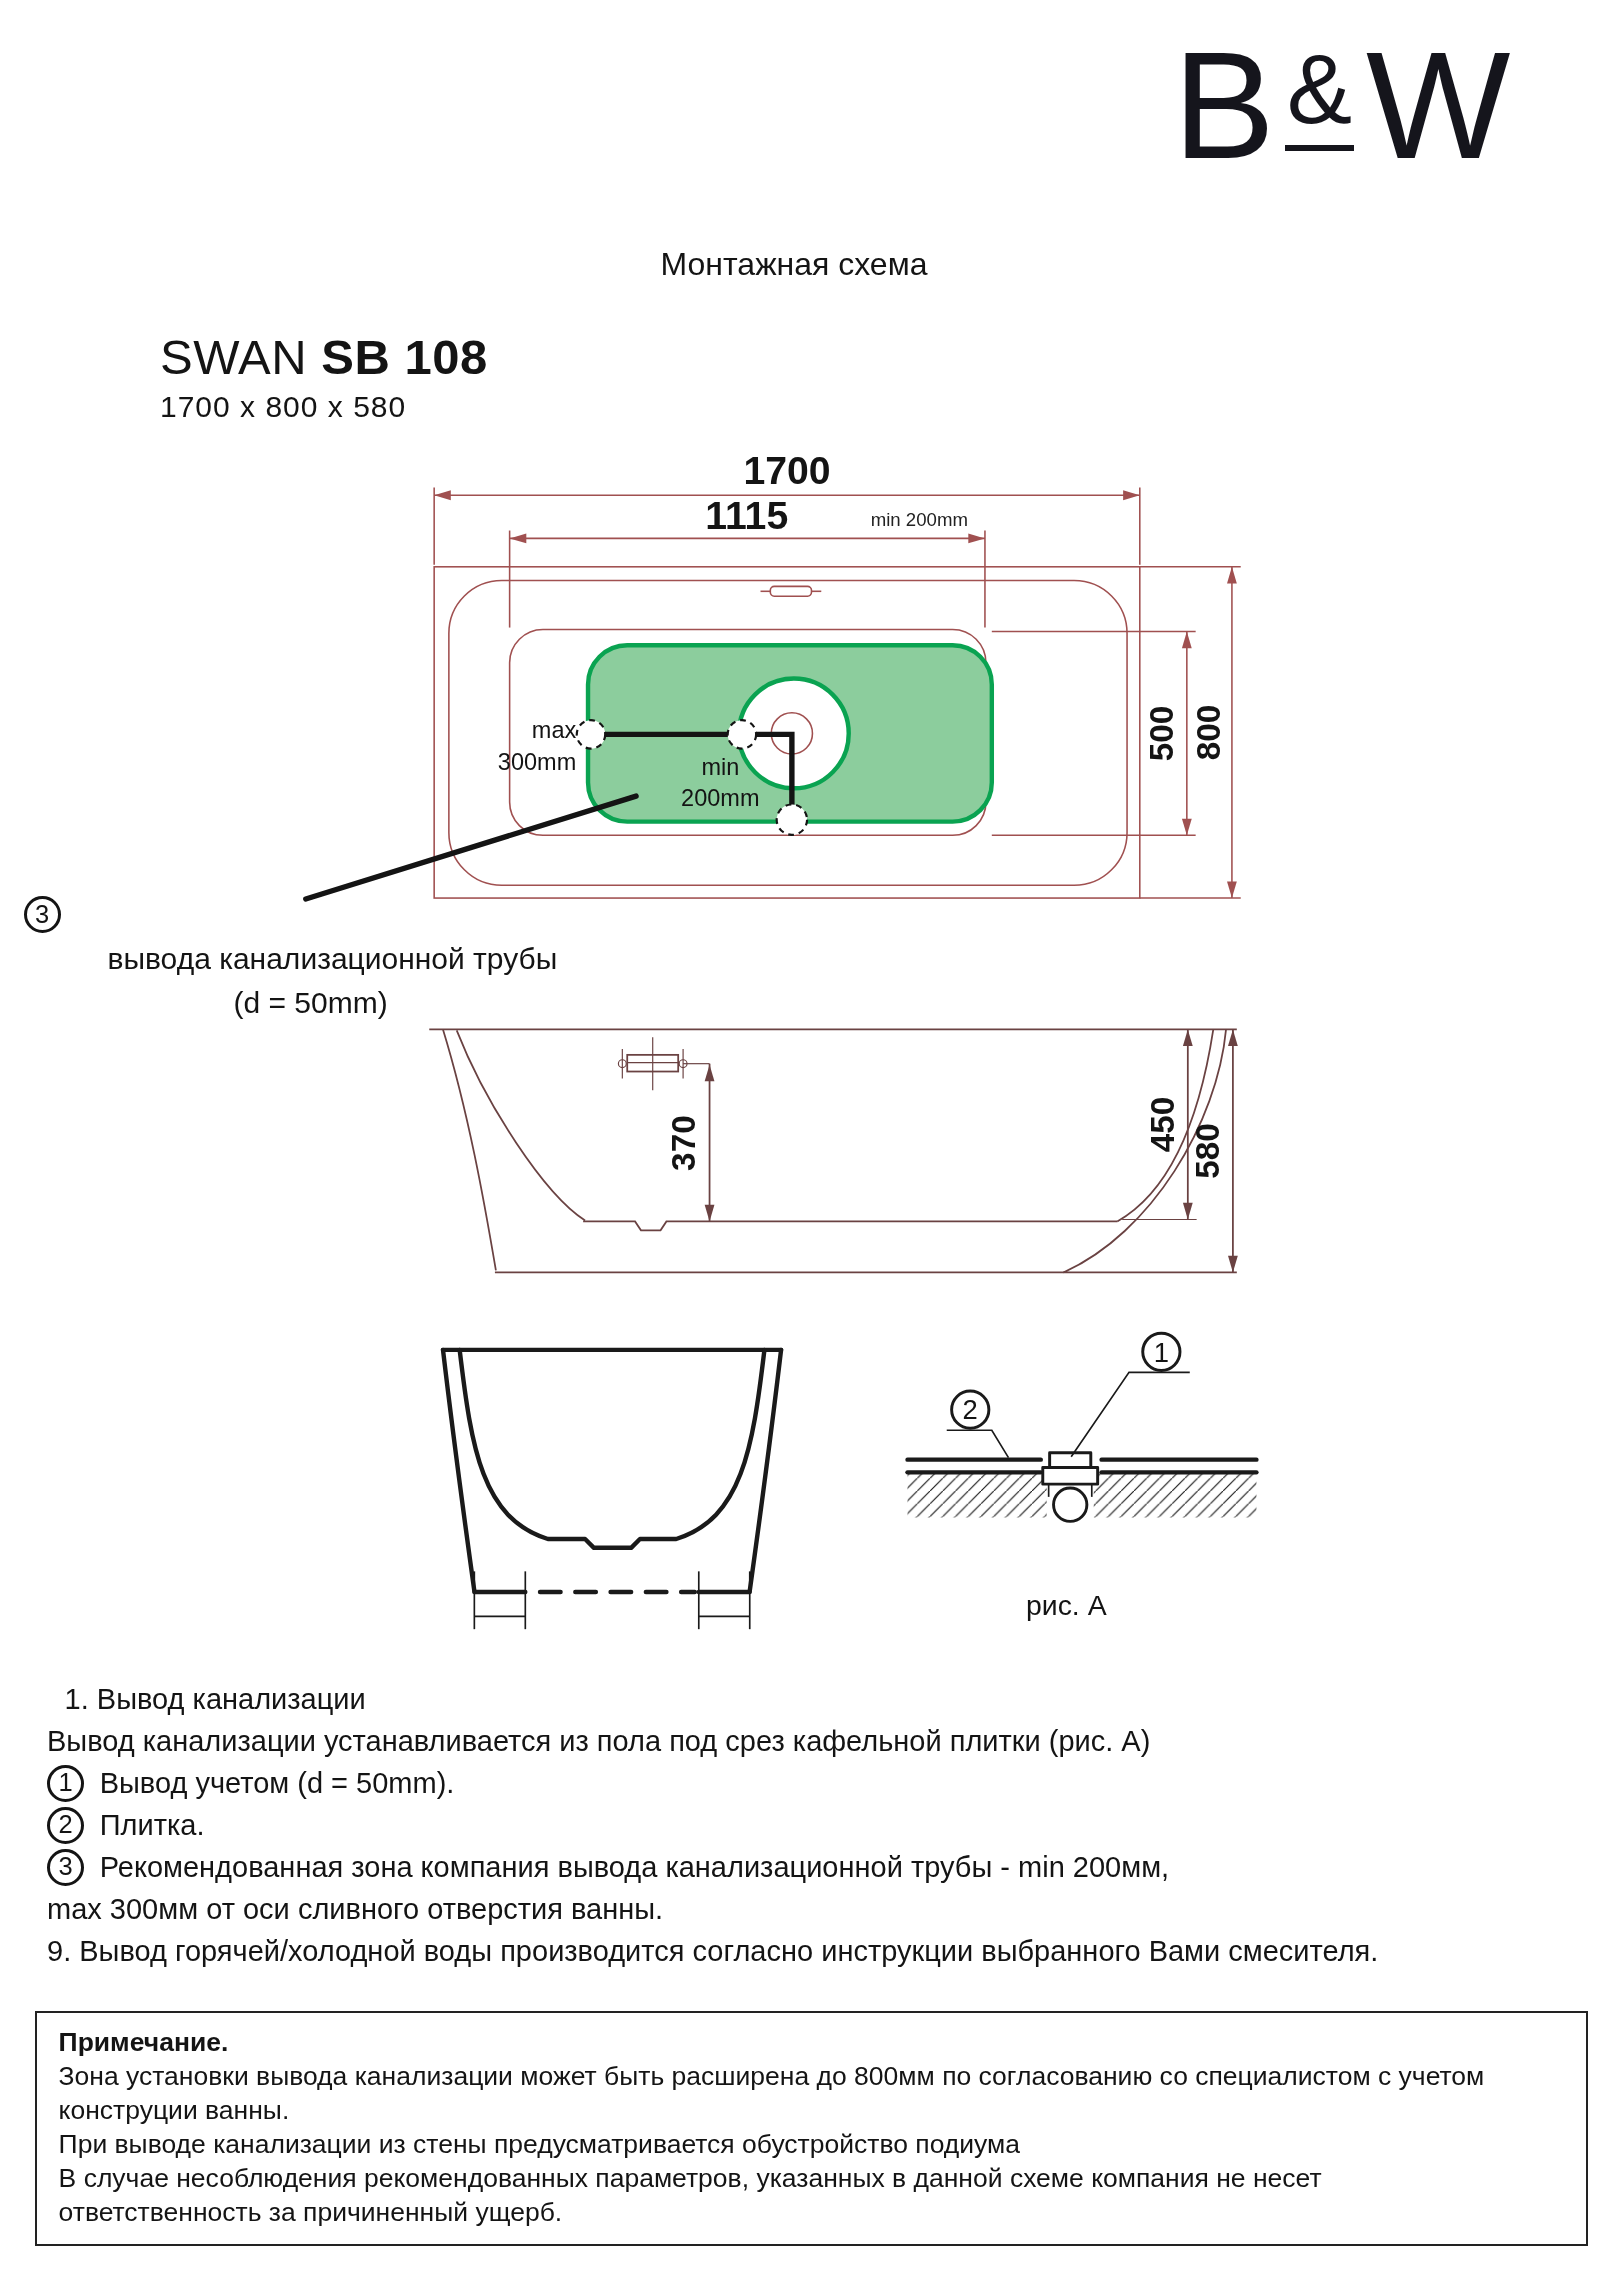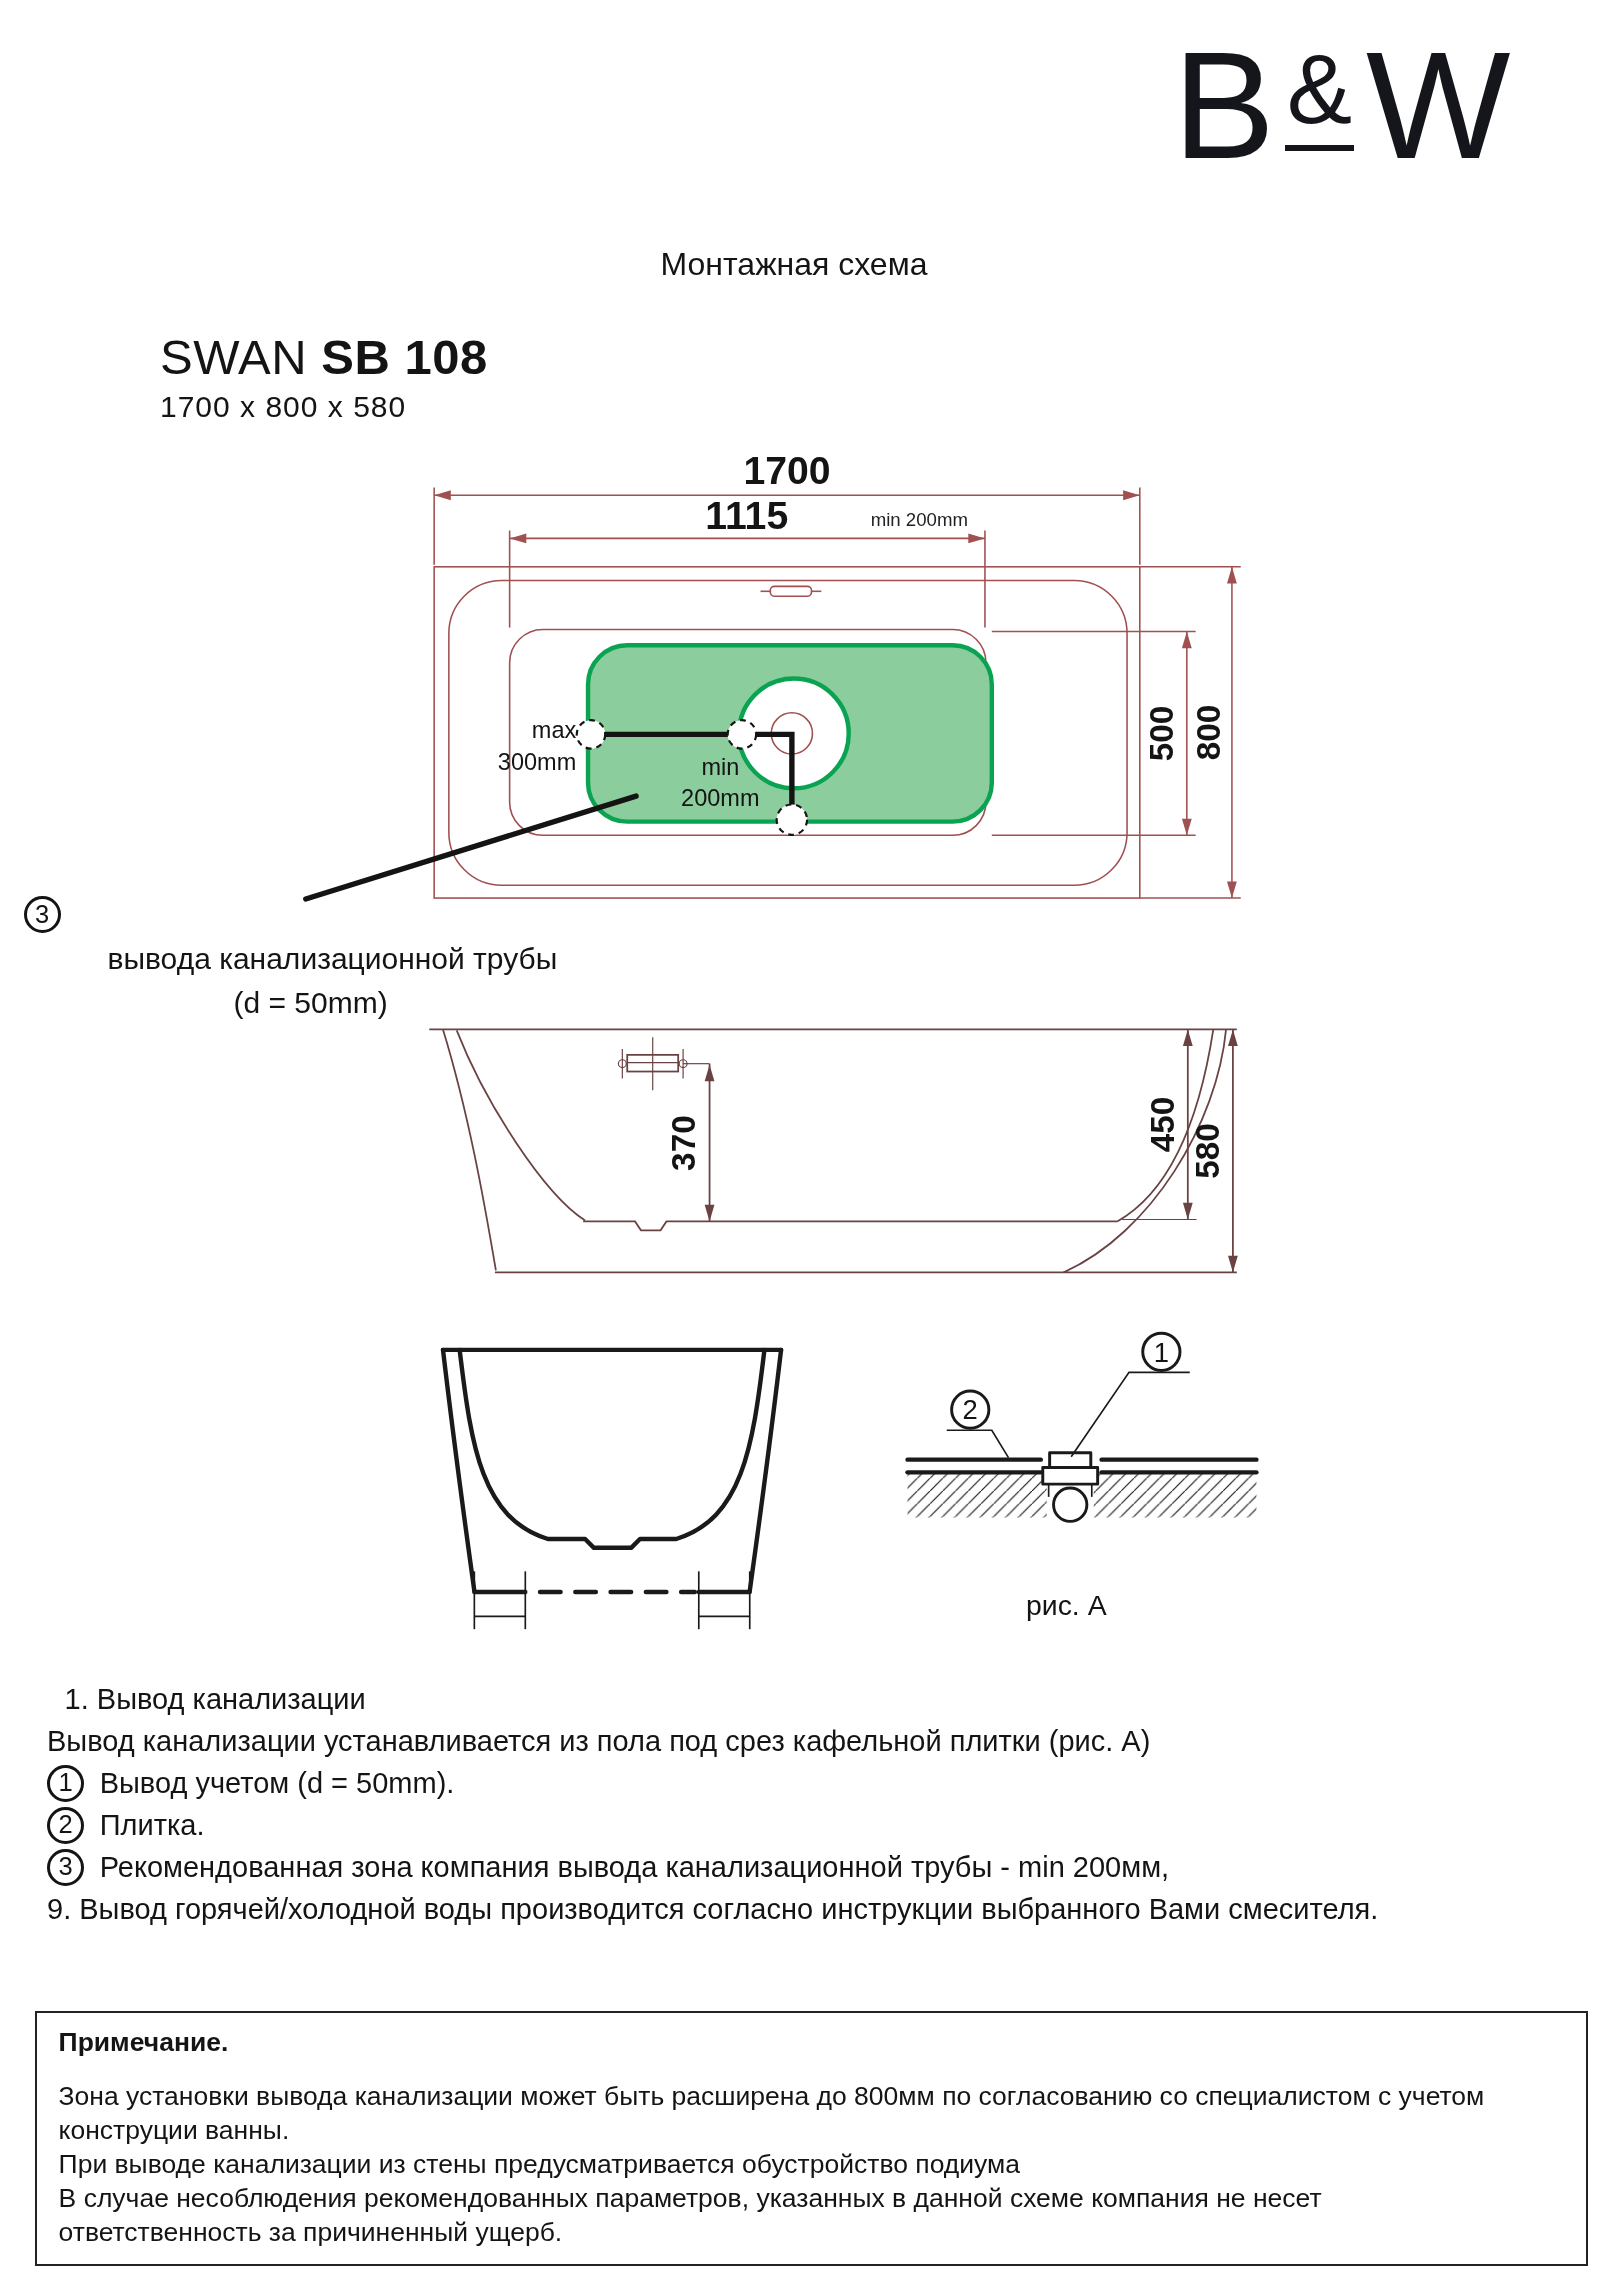--- a/index.html
+++ b/index.html
@@ -26,21 +26,21 @@
   .num-circle{display:inline-flex;align-items:center;justify-content:center;
               width:37px;height:37px;box-sizing:border-box;border:3.9px solid #141414;
               border-radius:50%;font-size:25.5px;line-height:1;flex:0 0 auto;background:#fff;}
   
   .instructions{position:absolute;left:47px;top:1678px;width:1568px;font-size:29px;}
   .ins-line{height:42px;display:flex;align-items:center;gap:15.7px;}
   .ins-indent{margin-left:17.6px;}
   
   .note-box{position:absolute;left:35px;top:2011px;width:1506px;border:2.9px solid #222;
             padding:11.8px 21.6px 15.7px 21.6px;font-size:26.5px;line-height:34px;}
-  .nb-title{font-weight:700;margin-bottom:20px;}
+  .nb-title{font-weight:700;margin-bottom:0;}
   
   .drawing{position:absolute;left:0;top:0;pointer-events:none;}
   .c1{stroke:var(--cad-line);stroke-width:1.6;fill:none;}
   .c1w{stroke:var(--cad-line);stroke-width:1.6;fill:#fff;}
   .c1f{fill:var(--cad-line);stroke:none;}
   .c2{stroke:var(--cad-line-dark);stroke-width:1.8;fill:none;}
   .c2t{stroke:var(--cad-line-dark);stroke-width:1.2;fill:none;}
   .c2f{fill:var(--cad-line-dark);stroke:none;}
   .blk{stroke:var(--ink);stroke-width:4.5;fill:none;stroke-linejoin:round;stroke-linecap:round;}
   .blkf{stroke:var(--ink);stroke-width:3;fill:#fff;stroke-linejoin:round;}
@@ -250,20 +250,23 @@
     </div>
     <div class="ins-line">
       <span class="num-circle">2</span>
       <span>Плитка.</span>
     </div>
     <div class="ins-line">
       <span class="num-circle">3</span>
       <span>Рекомендованная зона компания вывода канализационной трубы - min 200мм,</span>
     </div>
     <div class="ins-line">
+      <span>max 300мм от оси сливного отверстия ванны.</span>
+    </div>
+    <div class="ins-line">
       <span>9. Вывод горячей/холодной воды производится согласно инструкции выбранного Вами смесителя.</span>
     </div>
   </div>
 
   <div class="note-box">
     <div class="nb-title">Примечание.</div>
     <div class="nb-line">Зона установки вывода канализации может быть расширена до 800мм по согласованию со специалистом с учетом</div>
     <div class="nb-line">конструции ванны.</div>
     <div class="nb-line">При выводе канализации из стены предусматривается обустройство подиума</div>
     <div class="nb-line">В случае несоблюдения рекомендованных параметров, указанных в данной схеме компания не несет</div>

